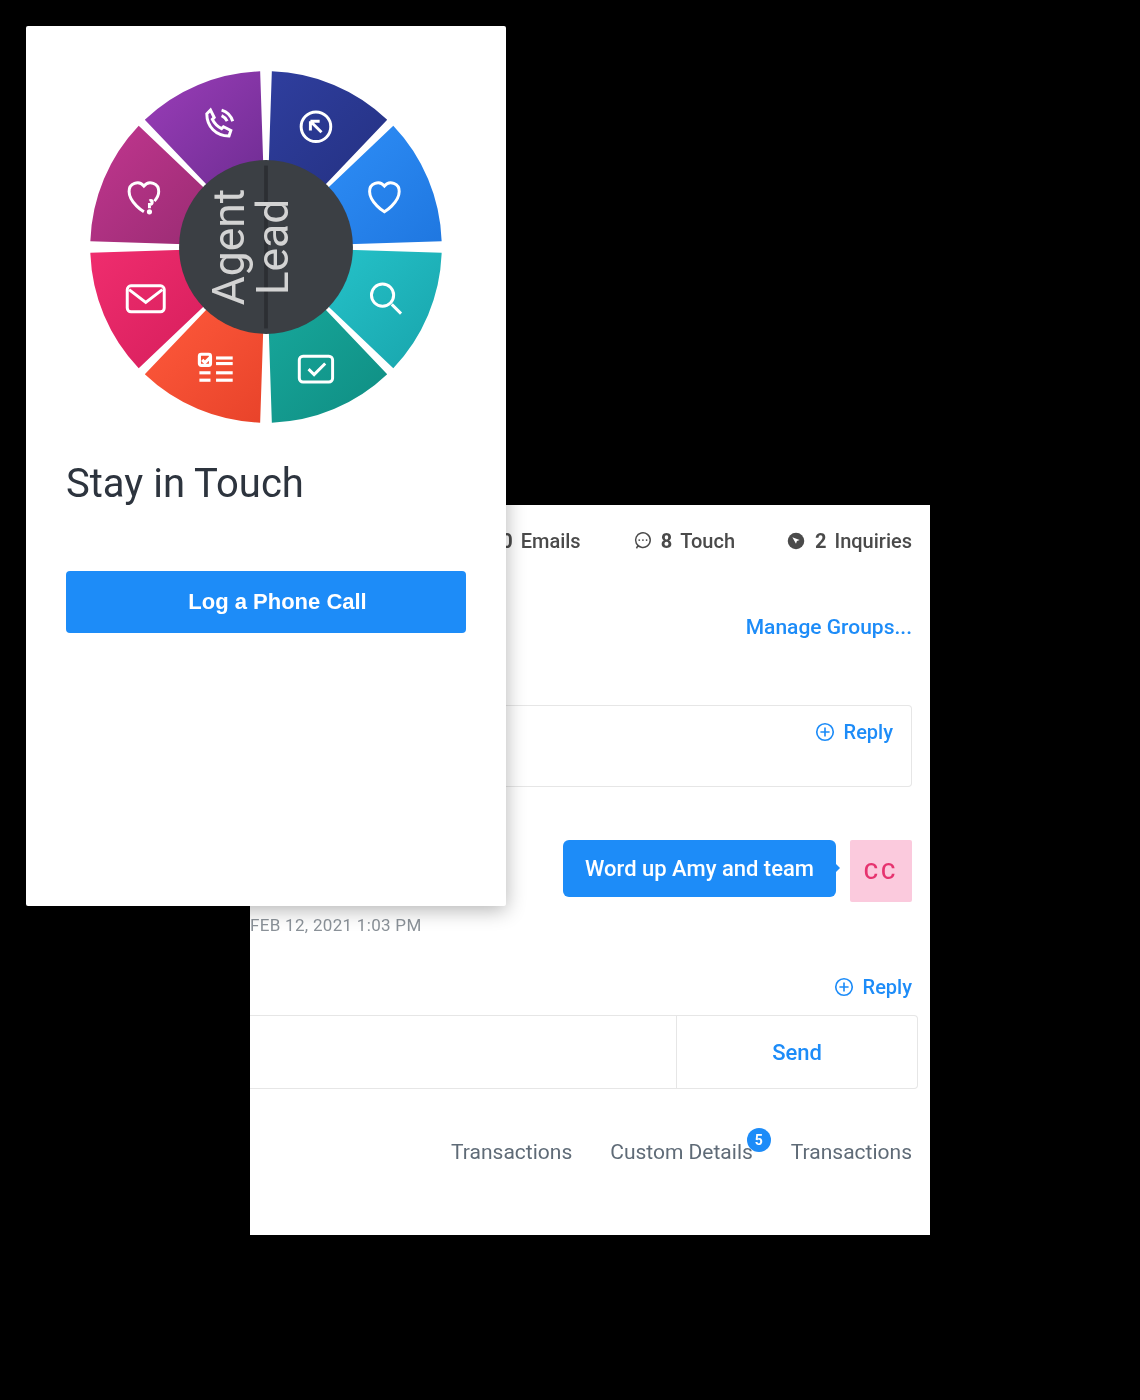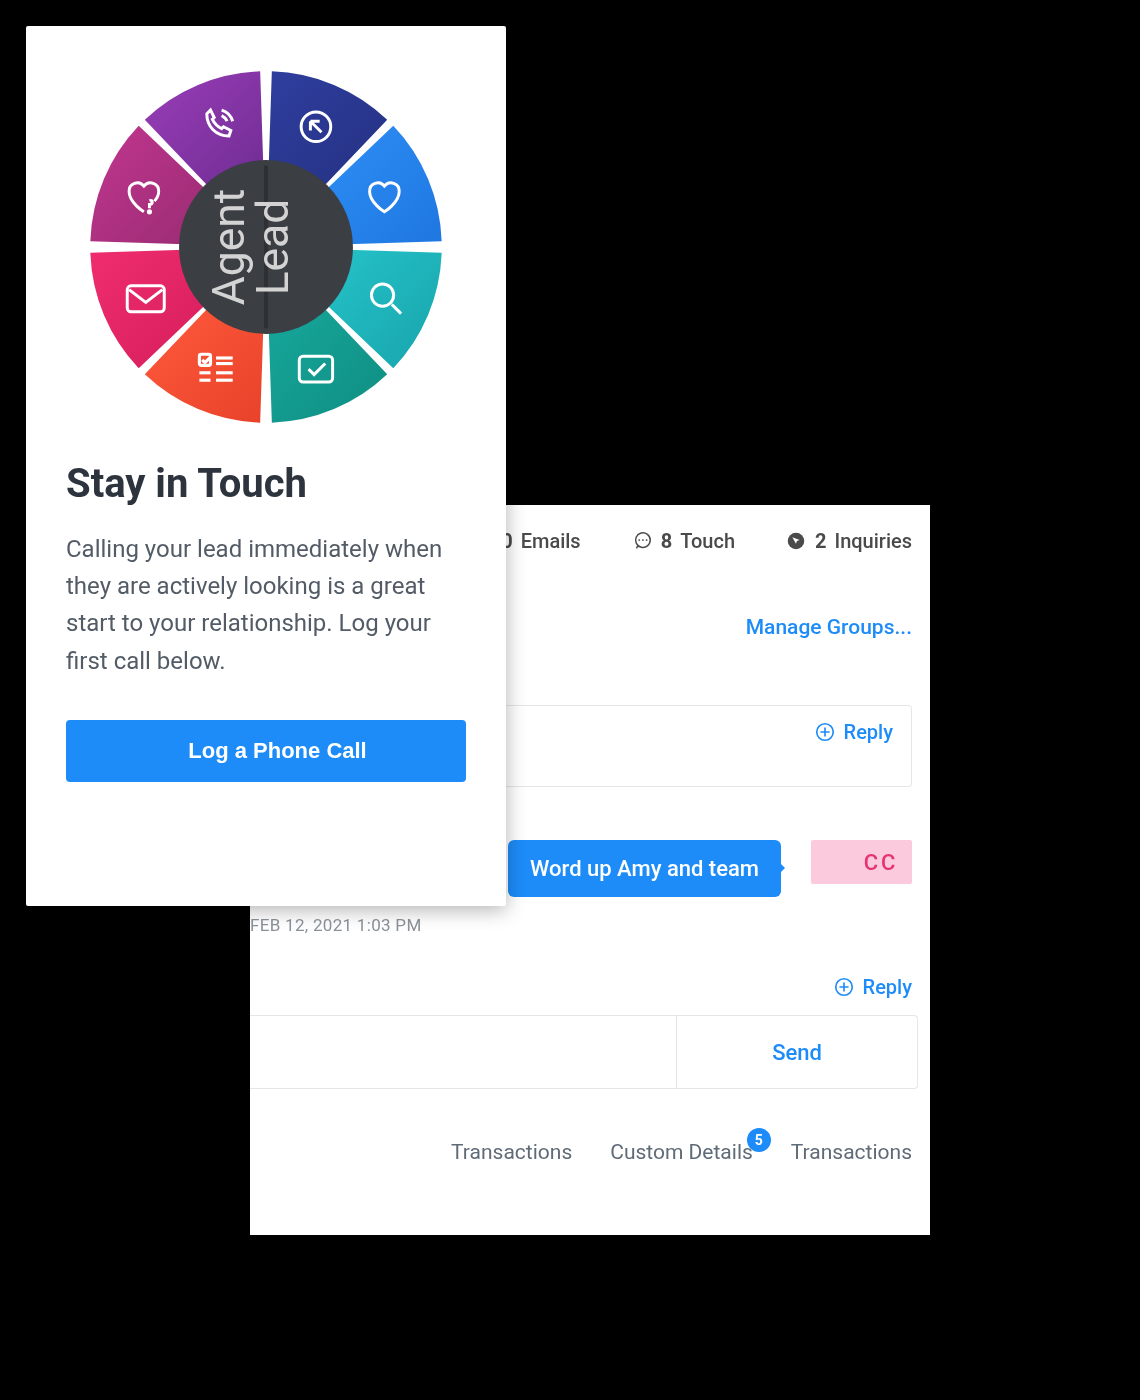--- a/index.html
+++ b/index.html
@@ -39,37 +39,36 @@
   }
   .reply-top{
     position:absolute;top:14px;right:18px;
     display:flex;align-items:center;gap:8px;
     color:#1d8cf8;font-size:20px;font-weight:500;cursor:pointer;
   }
   .reply-top svg{width:22px;height:22px;}
   
   .bubble-row{
     position:absolute;left:12px;right:18px;top:335px;
-    display:flex;justify-content:flex-end;align-items:flex-start;gap:30px;
+    display:flex;justify-content:flex-end;align-items:flex-start;gap:14px;
   }
   .bubble{
     background:#1d8cf8;color:#fff;
     padding:16px 22px;border-radius:6px;
     font-size:22px;font-weight:500;position:relative;
   }
   .bubble::after{
     content:"";position:absolute;right:-10px;top:22px;
     border:6px solid transparent;border-left-color:#1d8cf8;
   }
   .avatar{
-    width:62px;height:44px;background:#fbcadd;
+    width:62px;height:62px;background:#fbcadd;
     color:#e6336f;font-size:22px;font-weight:500;letter-spacing:3px;
     display:flex;align-items:center;justify-content:center;
     border-radius:2px;
-    padding-left:39px;
   }
   .timestamp{
     position:absolute;left:0;right:94px;top:410px;
     color:#8b9299;font-size:17px;letter-spacing:0.3px;
   }
   .reply2{
     position:absolute;right:18px;top:470px;
     display:flex;align-items:center;gap:8px;
     color:#1d8cf8;font-size:20px;font-weight:500;cursor:pointer;
   }
@@ -102,21 +101,21 @@
     position:absolute;left:26px;top:26px;
     width:480px;height:880px;
     background:#fff;border-radius:2px;
     box-shadow:0 4px 20px rgba(0,0,0,.3);
     padding:36px 40px 40px 40px;
     box-sizing:border-box;
   }
   .wheel-wrap{display:flex;justify-content:center;}
   .wheel{width:370px;height:370px;}
   .card-title{
-    font-size:40px;font-weight:700;color:#2d343e;margin:28px 0 24px 0;
+    font-size:40px;font-weight:400;color:#2d343e;margin:28px 0 24px 0;
   }
   .card-body{
     font-size:24px;line-height:1.55;color:#535c66;
   }
   .cta-btn{
     margin-top:40px;width:100%;height:62px;border:none;border-radius:4px;
     background:#1d8cf8;color:#fff;font-size:22px;font-weight:600;cursor:pointer;padding-left:29px;
   }
 
   
@@ -295,15 +294,14 @@
       </g>
 
       <g transform="translate(116,156)" stroke="#fff" stroke-width="1.6" fill="none">
         <rect x="2" y="3" width="18" height="14" rx="2"></rect>
           <path d="M7 10l3 3 6-6"></path>
       </g>
     </svg>
   </div>
 
   <div class="card-title">Stay in Touch</div>
-  <div class="card-body">Calling your lead immediately when they are actively looking is a great start to your relationship. Log your first call below.</div>
   <button class="cta-btn">Log a Phone Call</button>
 </div>
 
 </body></html>

